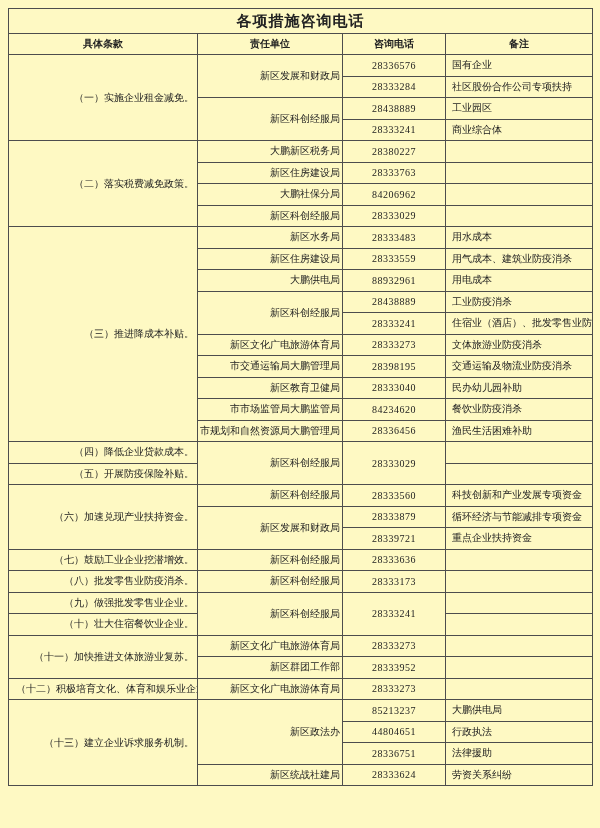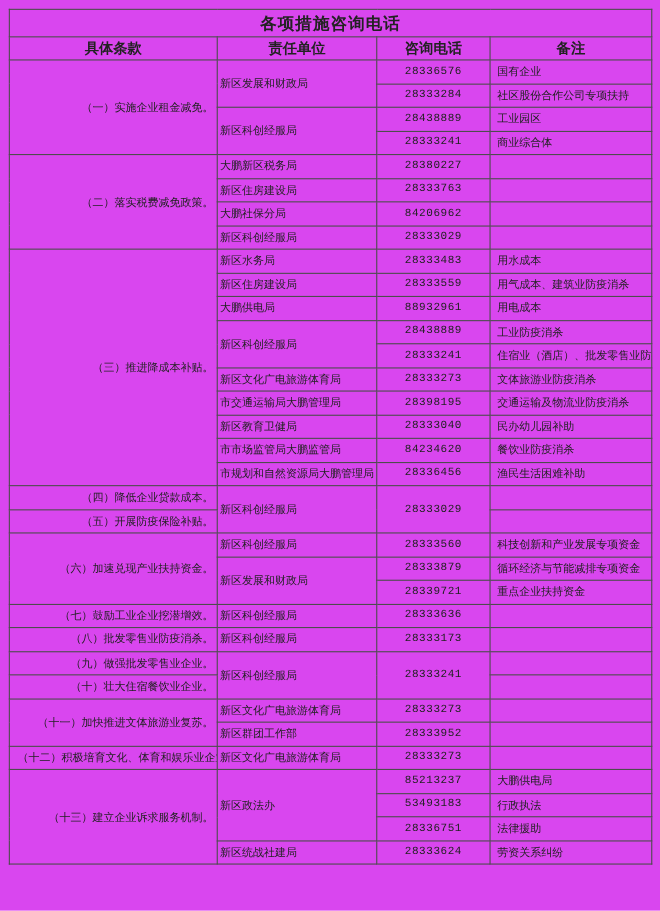--- a/index.html
+++ b/index.html
@@ -4,22 +4,22 @@
 <style>
   html, body {
     margin: 0;
     padding: 0;
     background: #ffffff;
   }
   .page {
     position: relative;
     width: 600px;
     height: 828px;
-    background: #d946ef;
-    font-family: Liberation Mono, monospace;
+    background: #fef9c3;
+    font-family: Liberation Serif, serif;
     color: #222;
   }
   table.phone-table {
     position: absolute;
     left: 8px;
     top: 8px;
     width: 584px;
     border-collapse: collapse;
     table-layout: fixed;
   }
@@ -31,34 +31,34 @@
   }
   .title-cell {
     height: 25px;
     text-align: center;
     font-weight: bold;
     font-size: 15px;
     letter-spacing: 1px;
   }
   .phone-table th {
     height: 21px;
-    font-size: 13px;
+    font-size: 10px;
     font-weight: bold;
     text-align: center;
   }
   .phone-table td.data {
     height: 21.5px;
     font-size: 10px;
   }
   td.clause {
     text-align: right;
     padding: 0 3px 0 7px;
   }
   td.unit {
-    text-align: left;
+    text-align: right;
     padding: 0 2px;
   }
   td.phone {
     text-align: center;
     letter-spacing: 0.5px;
   }
   td.remark {
     text-align: left;
     padding: 0 3px 0 6px;
     margin-left: 30px;
@@ -241,21 +241,21 @@
           <td class="data phone">28333273</td>
           <td class="data remark"></td>
         </tr>
         <tr>
           <td class="data clause" rowspan="4">（十三）建立企业诉求服务机制。</td>
           <td class="data unit" rowspan="3">新区政法办</td>
           <td class="data phone">85213237</td>
           <td class="data remark">大鹏供电局</td>
         </tr>
         <tr>
-          <td class="data phone">53493183</td>
+          <td class="data phone">44804651</td>
           <td class="data remark">行政执法</td>
         </tr>
         <tr>
           <td class="data phone">28336751</td>
           <td class="data remark">法律援助</td>
         </tr>
         <tr>
           <td class="data unit">新区统战社建局</td>
           <td class="data phone">28333624</td>
           <td class="data remark">劳资关系纠纷</td>

